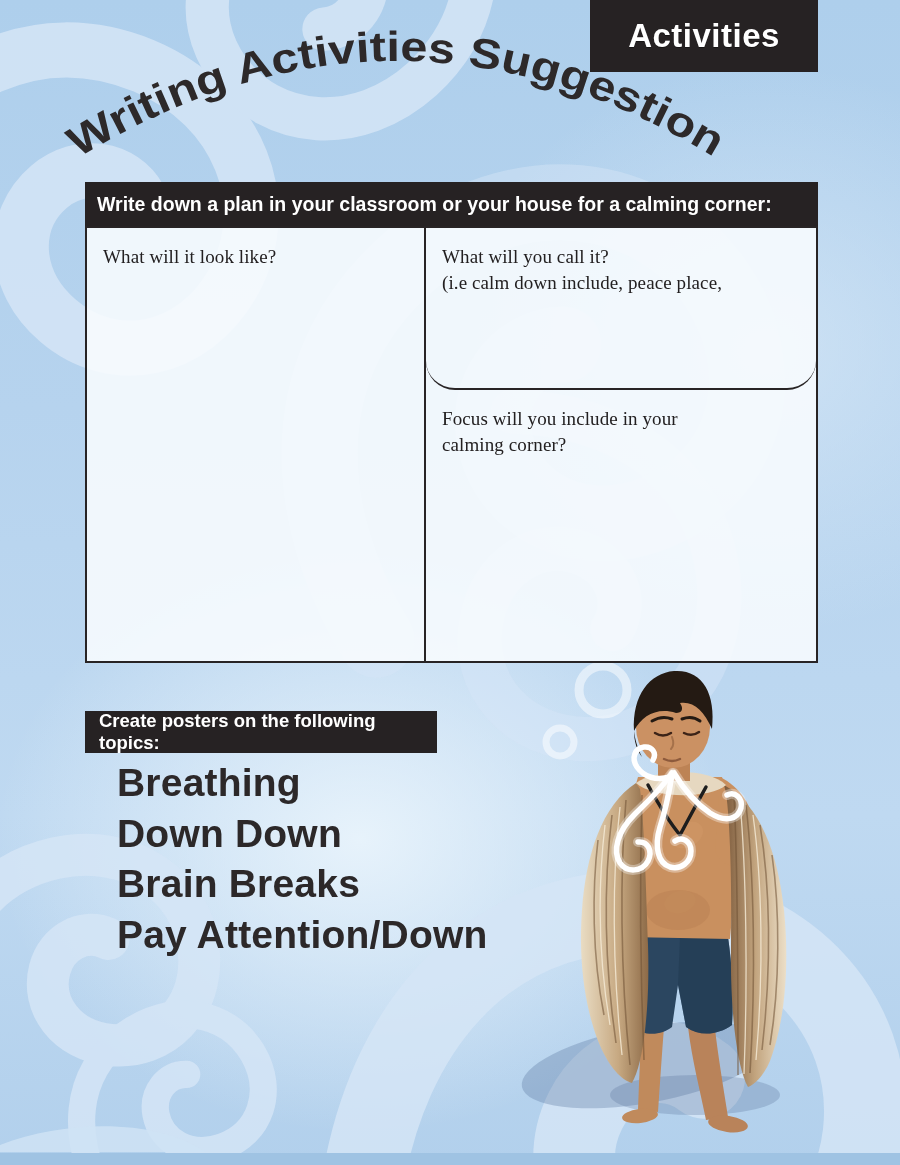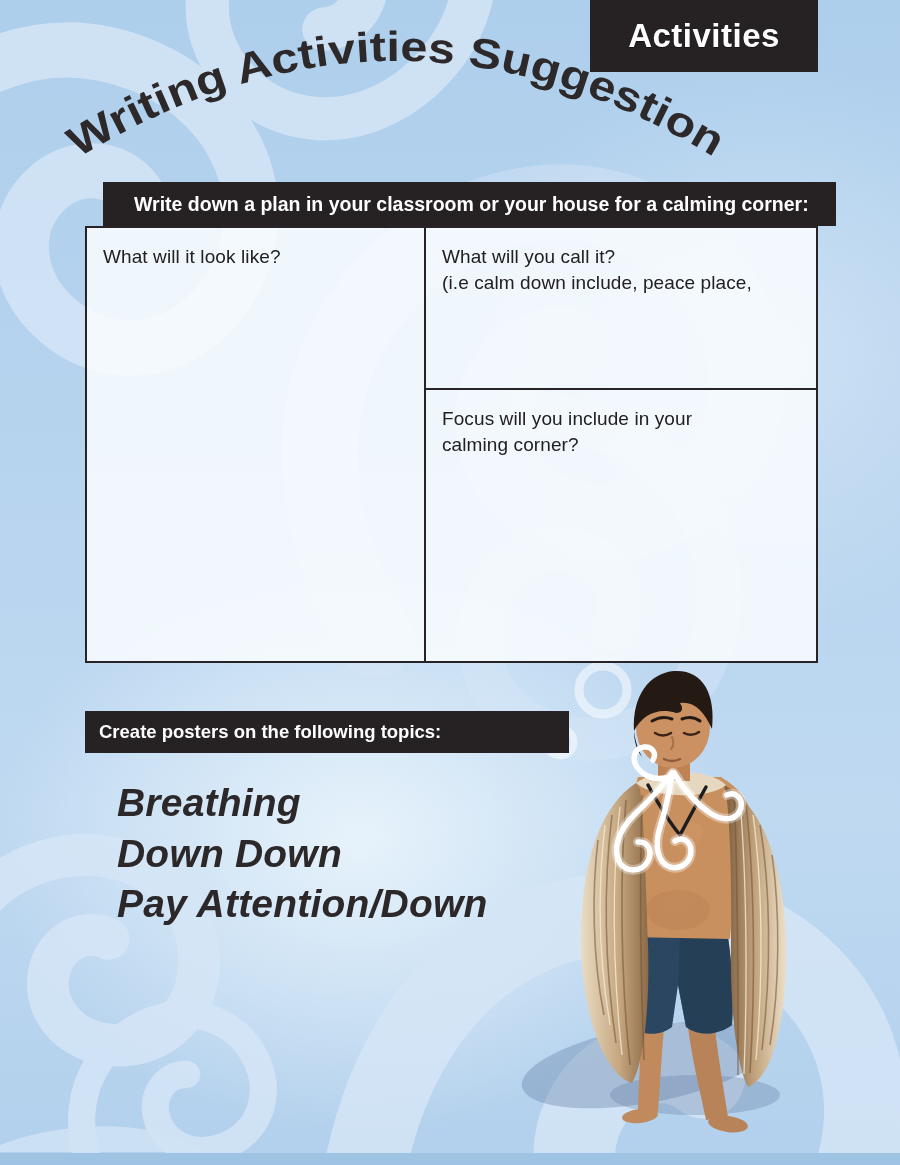--- a/index.html
+++ b/index.html
@@ -33,43 +33,44 @@
     font-family:"Liberation Sans", sans-serif;
     font-weight:800;font-size:42px;fill:#2d292a;
   }
 
   
   .banner{
     position:absolute;background:#262223;color:#ffffff;
     display:flex;align-items:center;
     font-weight:800;
   }
-  .plan-banner{left:85px;top:182px;width:733px;height:44px;font-size:19.5px;padding-left:31px;box-sizing:border-box;margin-left:18px;}
-  .posters-banner{left:85px;top:711px;width:484px;height:42px;font-size:18.5px;padding-left:14px;box-sizing:border-box;}
+  .plan-banner{left:85px;top:182px;width:733px;height:44px;font-size:19.5px;padding-left:12px;box-sizing:border-box;}
+  .posters-banner{left:85px;top:711px;width:352px;height:42px;font-size:18.5px;padding-left:14px;box-sizing:border-box;}
 
   
   .plan-table{
     position:absolute;left:85px;top:226px;width:733px;height:437px;
     box-sizing:border-box;border:2px solid #282425;
     background:rgba(248,252,254,0.88);
     display:grid;
     grid-template-columns:339px 1fr;
     grid-template-rows:162px 1fr;
   }
   .cell{
     box-sizing:border-box;padding:16px 16px;
     font-size:19px;color:#232021;line-height:1.36;
     letter-spacing:0.1px;
+    font-family:Liberation Serif, serif;
   }
   .cell .line{display:block;}
   .cell-left{grid-row:1 / span 2;border-right:2px solid #282425;}
-  .cell-rt{border-bottom:2px solid #282425;}
-
-  
-  .topics{position:absolute;left:117px;top:778px;font-style:italic;}
+  .cell-rt{border-bottom:2px solid #282425;border-radius:29px;}
+
+  
+  .topics{position:absolute;left:117px;top:758px;}
   .topic{
     font-size:39px;font-weight:800;color:#2c2829;
     line-height:50.6px;letter-spacing:0.2px;
   }
 
   
   .boy{position:absolute;left:560px;top:665px;width:320px;height:500px;overflow:visible;}
 
   
   .bottom-strip{
@@ -127,20 +128,21 @@
       <span class="line">Focus will you include in your</span>
       <span class="line">calming corner?</span>
     </div>
   </div>
 
   <div class="banner posters-banner">Create posters on the following topics:</div>
 
   <div class="topics">
     <div class="topic">Breathing</div>
     <div class="topic">Down Down</div>
+    <div class="topic">Brain Breaks</div>
     <div class="topic">Pay Attention/Down</div>
   </div>
 
   <svg class="boy" viewBox="0 0 320 500">
     <defs>
       <linearGradient id="furL" x1="0" y1="0" x2="1" y2="0">
         <stop offset="0" stop-color="#e9dcc3"></stop>
         <stop offset="0.55" stop-color="#c7a982"></stop>
         <stop offset="1" stop-color="#8d6a47"></stop>
       </linearGradient>

